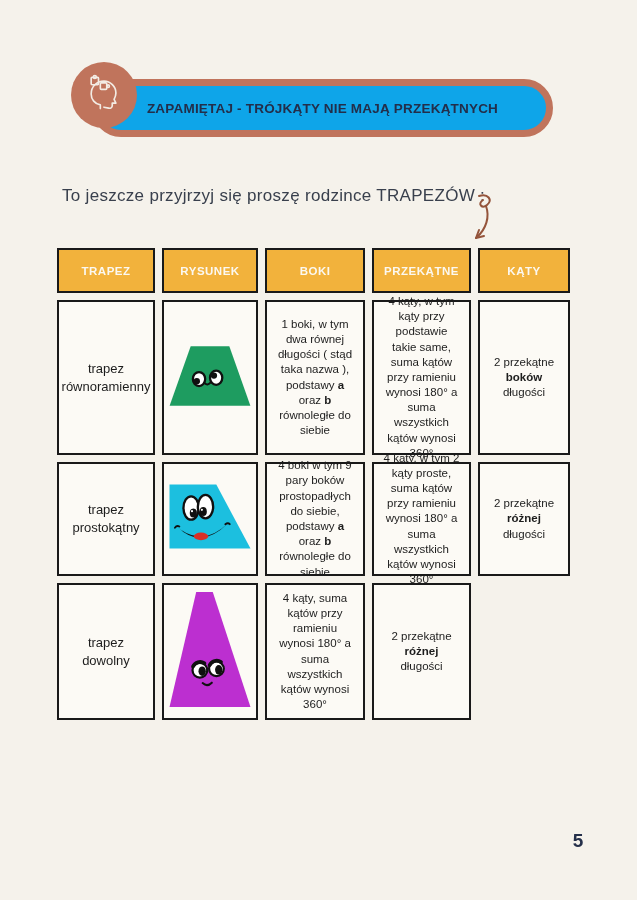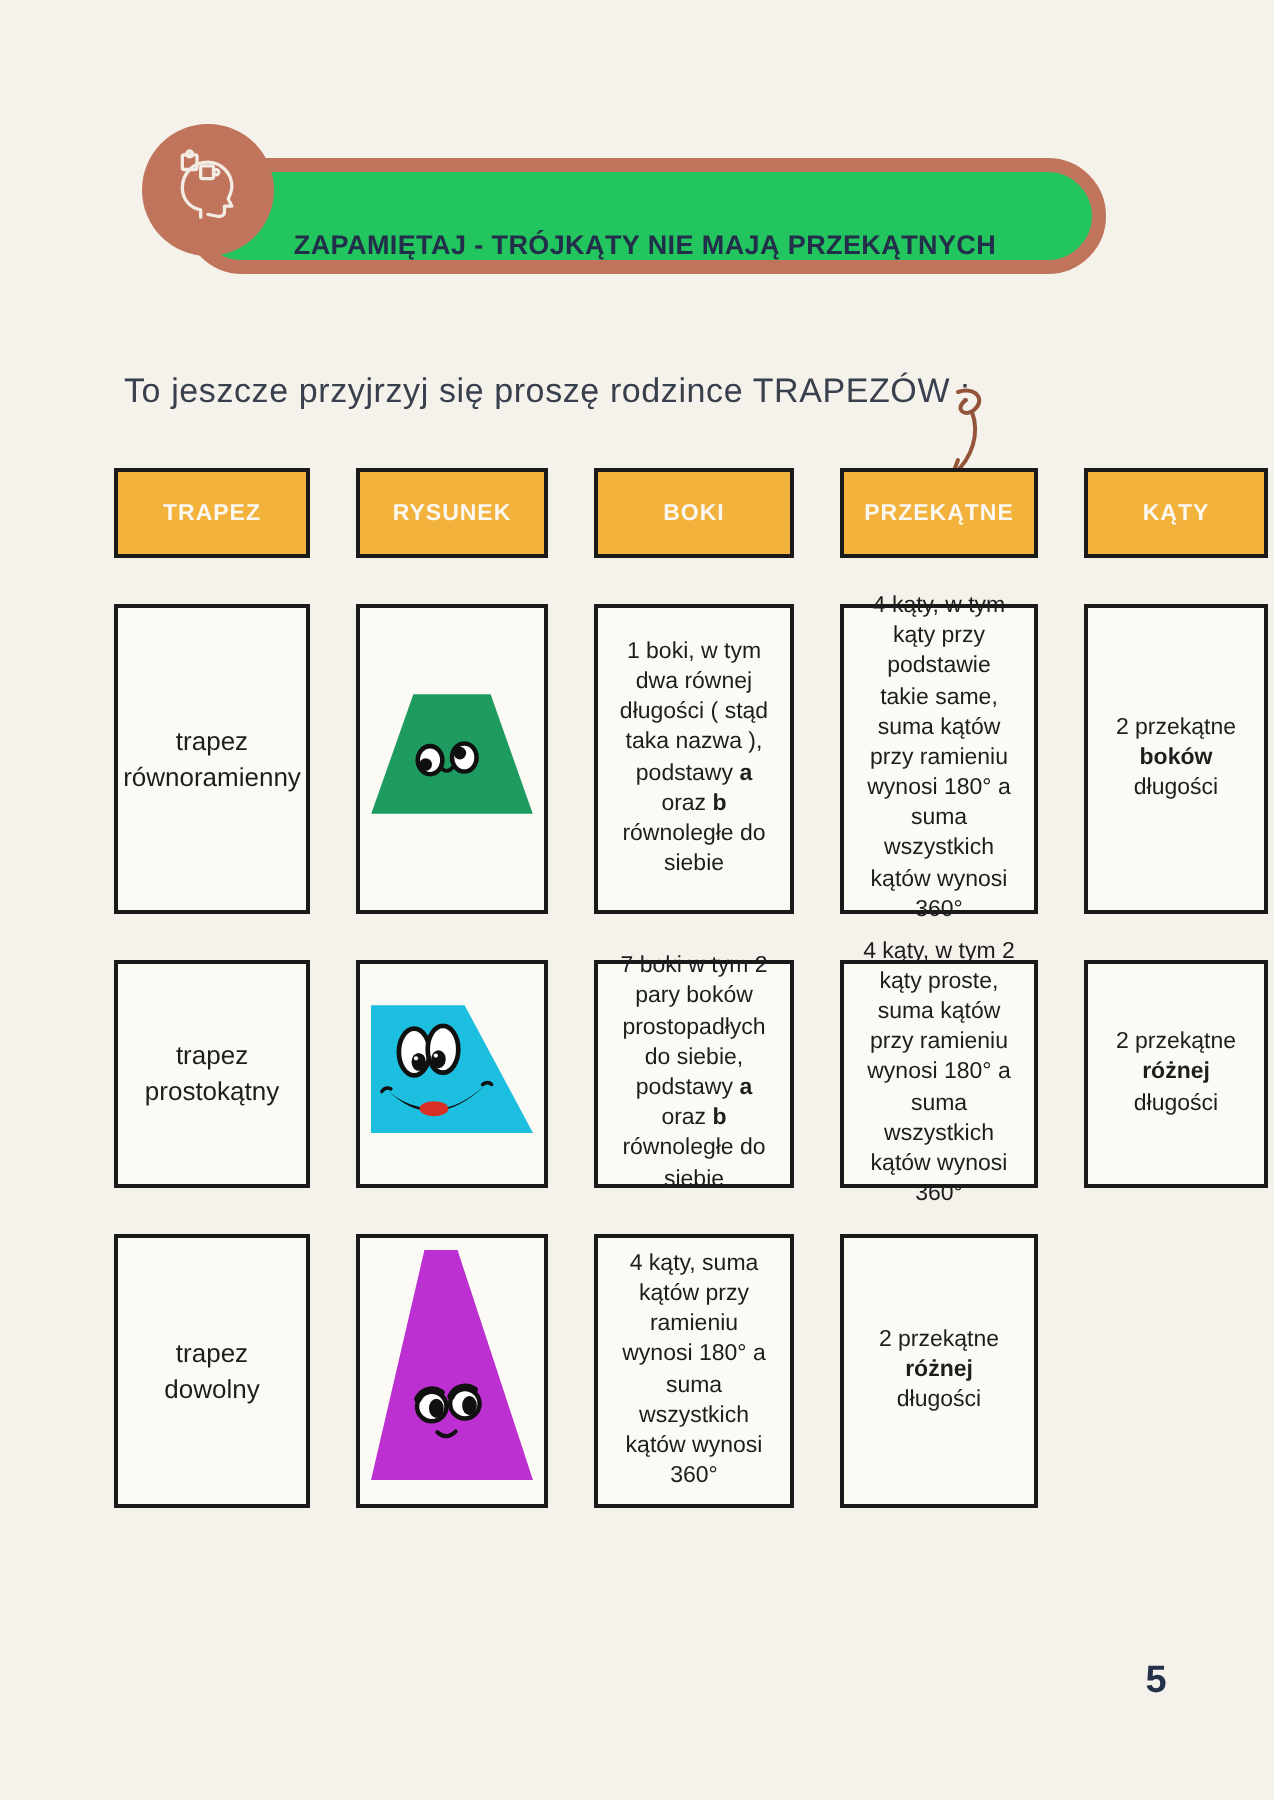--- a/index.html
+++ b/index.html
@@ -3,36 +3,36 @@
 <meta charset="utf-8">
 <style>
   html,body{margin:0;padding:0;}
   .page{
     position:relative;width:637px;height:900px;background:#F5F2EB;
     font-family:"Liberation Sans",sans-serif;overflow:hidden;
   }
   
   .banner{
     position:absolute;left:92px;top:79px;width:461px;height:58px;
-    background:#22c55e;border:7px solid #C0745C;border-radius:30px;
-    box-sizing:border-box;display:flex;align-items:flex-end;justify-content:center;
+    background:#0ea5e9;border:7px solid #C0745C;border-radius:30px;
+    box-sizing:border-box;display:flex;align-items:center;justify-content:center;
   }
   .banner-title{color:#232E4A;font-weight:bold;font-size:13.5px;letter-spacing:.2px;white-space:nowrap;}
   .badge{
     position:absolute;left:71px;top:62px;width:66px;height:66px;border-radius:50%;
     background:#C0745C;display:flex;align-items:center;justify-content:center;
   }
   
   .intro{position:absolute;left:62px;top:186px;font-size:17px;color:#39404D;letter-spacing:.3px;}
   .arrow-doodle{position:absolute;left:464px;top:192px;}
   
   .tbl{
-    position:absolute;left:57px;top:234px;display:grid;
+    position:absolute;left:57px;top:248px;display:grid;
     grid-template-columns:98px 96px 100px 99px 92px;
-    grid-template-rows:45px 155px 114px 137px;gap:23px;
+    grid-template-rows:45px 155px 114px 137px;gap:7px;
   }
   .cell{
     background:#FCFAF5;border:2px solid #191919;box-sizing:border-box;
     display:flex;align-items:center;justify-content:center;text-align:center;
   }
   .cell.head{background:#F2B23C;color:#FBF8F1;font-weight:bold;font-size:11.5px;letter-spacing:.5px;}
   .cell.body{font-size:11.5px;line-height:1.32;color:#1D1D1D;padding:4px 5px;}
   .cell.name{font-size:13px;color:#1D1D1D;padding:4px 16px;line-height:1.35;}
   .cell p{margin:4px;}
   .pagenum{position:absolute;left:564px;top:830px;width:28px;text-align:center;
@@ -114,21 +114,21 @@
           <ellipse cx="42.5" cy="37" rx="4" ry="5" fill="#101010"></ellipse>
           <circle cx="30" cy="36.5" r="1.2" fill="#fff"></circle>
           <circle cx="41" cy="35" r="1.2" fill="#fff"></circle>
           <path d="M14,54 Q40,80 70,50 Q52,67 36,64.5 Q22,62 14,54 Z" fill="#101010"></path>
           <ellipse cx="40" cy="64.5" rx="8" ry="4.2" fill="#D93025"></ellipse>
           <path d="M11,55 Q13,52 16,53.5 M67,51 Q70,49 72,51" stroke="#101010" stroke-width="2" fill="none" stroke-linecap="round"></path>
         </svg>
       </span>
     </div>
     <div class="cell body">
-      <p><span>7 boki w tym 2 pary boków prostopadłych do siebie, podstawy </span><b>a</b><span> oraz </span><b>b</b><span> równoległe do siebie</span></p>
+      <p><span>4 boki w tym 9 pary boków prostopadłych do siebie, podstawy </span><b>a</b><span> oraz </span><b>b</b><span> równoległe do siebie</span></p>
     </div>
     <div class="cell body">
       <p>4 kąty, w tym 2 kąty proste, suma kątów przy ramieniu wynosi 180° a suma wszystkich kątów wynosi 360°</p>
     </div>
     <div class="cell body">
       <p><span>2 przekątne </span><b>różnej</b><span> długości</span></p>
     </div>
 
     <div class="cell name">
       <p>trapez dowolny</p>

